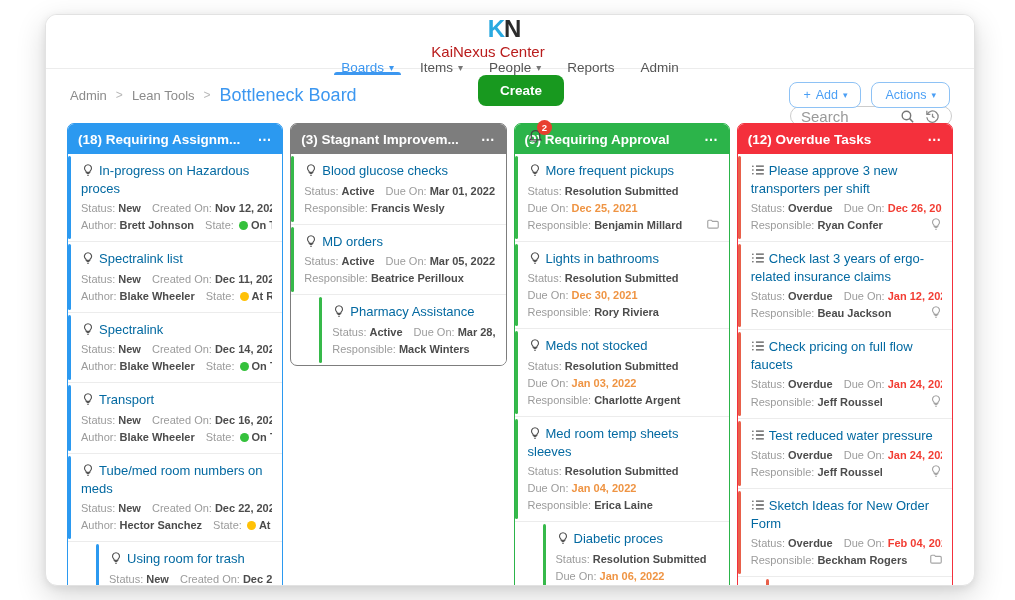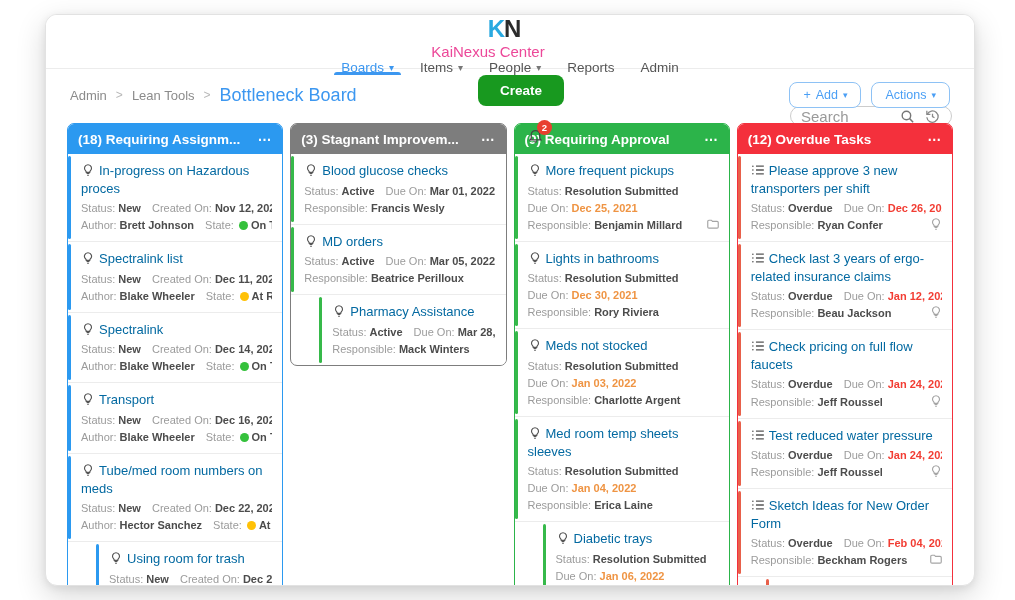--- a/index.html
+++ b/index.html
@@ -9,21 +9,21 @@
     position:absolute; left:45px; top:14px; width:930px; height:572px;
     background:#fff; border:1px solid #e2e2e2; border-radius:12px;
     box-shadow:0 10px 30px rgba(0,0,0,.16), 0 2px 8px rgba(0,0,0,.08);
     overflow:hidden;
   }
 
   
   .navbar { height:54px; display:flex; align-items:center; padding:0 22px; border-bottom:1px solid #ececec; background:#fff;flex-direction:column; }
   .logo { font-weight:bold; font-size:24px; letter-spacing:-1px; margin-right:12px; }
   .logo .k { color:#29a9e0; } .logo .n { color:#2b2b2b; }
-  .brand { font-size:15px; color:#ec4899; margin-right:44px; white-space:nowrap; }
+  .brand { font-size:15px; color:#b91c1c; margin-right:44px; white-space:nowrap; }
   .nav-items { display:flex; align-items:stretch; height:100%; }
   .nav-item { position:relative; display:flex; align-items:center; gap:5px; padding:0 13px; font-size:13.5px; color:#555; cursor:pointer; white-space:nowrap; }
   .nav-item .caret { font-size:10px; color:#777; }
   .nav-item.active { color:#3c97f0; }
   .nav-item.active .caret { color:#3c97f0; }
   .nav-item.active::after { content:""; position:absolute; left:6px; right:6px; bottom:0; height:3px; background:#3c97f0; border-radius:3px 3px 0 0; }
   .create-btn { margin-left:22px; background:#18991f; color:#fff; font-weight:bold; font-size:13.5px; border:none; border-radius:8px; padding:8px 22px; cursor:pointer; }
   .search-wrap { margin-left:auto; display:flex; align-items:center; border:1px solid #ccc; border-radius:16px; height:30px; padding:0 10px; width:162px; }
   .search-wrap input { border:none; outline:none; font-size:15px; color:#555; width:92px; background:transparent; }
   .search-wrap input::placeholder { color:#9a9a9a; }
@@ -368,21 +368,21 @@
               <div class="meta-row"><span class="meta-field"><span class="m-label">Responsible:</span> <span class="m-value">Erica Laine</span></span></div>
             </div>
   </div>
 
   <div class="card">
     <div class="card-title">
       <span class="card-type-icon"><svg viewBox="0 0 24 24" fill="none" stroke="currentColor" stroke-width="2">
                   <path d="M9.5 18h5"></path>
                   <path d="M10.5 21h3"></path>
                   <path d="M12 3a6 6 0 0 0-3.9 10.6c.6.5.9 1.4.9 2.4h6c0-1 .3-1.9.9-2.4A6 6 0 0 0 12 3z"></path>
-                </svg></span><span class="card-title-text">Diabetic trays</span>
+                </svg></span><span class="card-title-text">Diabetic proces</span>
     </div>
     <div class="card-meta">
               <div class="meta-row"><span class="meta-field"><span class="m-label">Status:</span> <span class="m-value">Resolution Submitted</span></span></div>
               <div class="meta-row"><span class="meta-field"><span class="m-label">Due On:</span> <span class="m-value v-orange">Jan 06, 2022</span></span></div>
               <div class="meta-row"></div>
             </div>
   </div>
 
 </div>
   </div>

